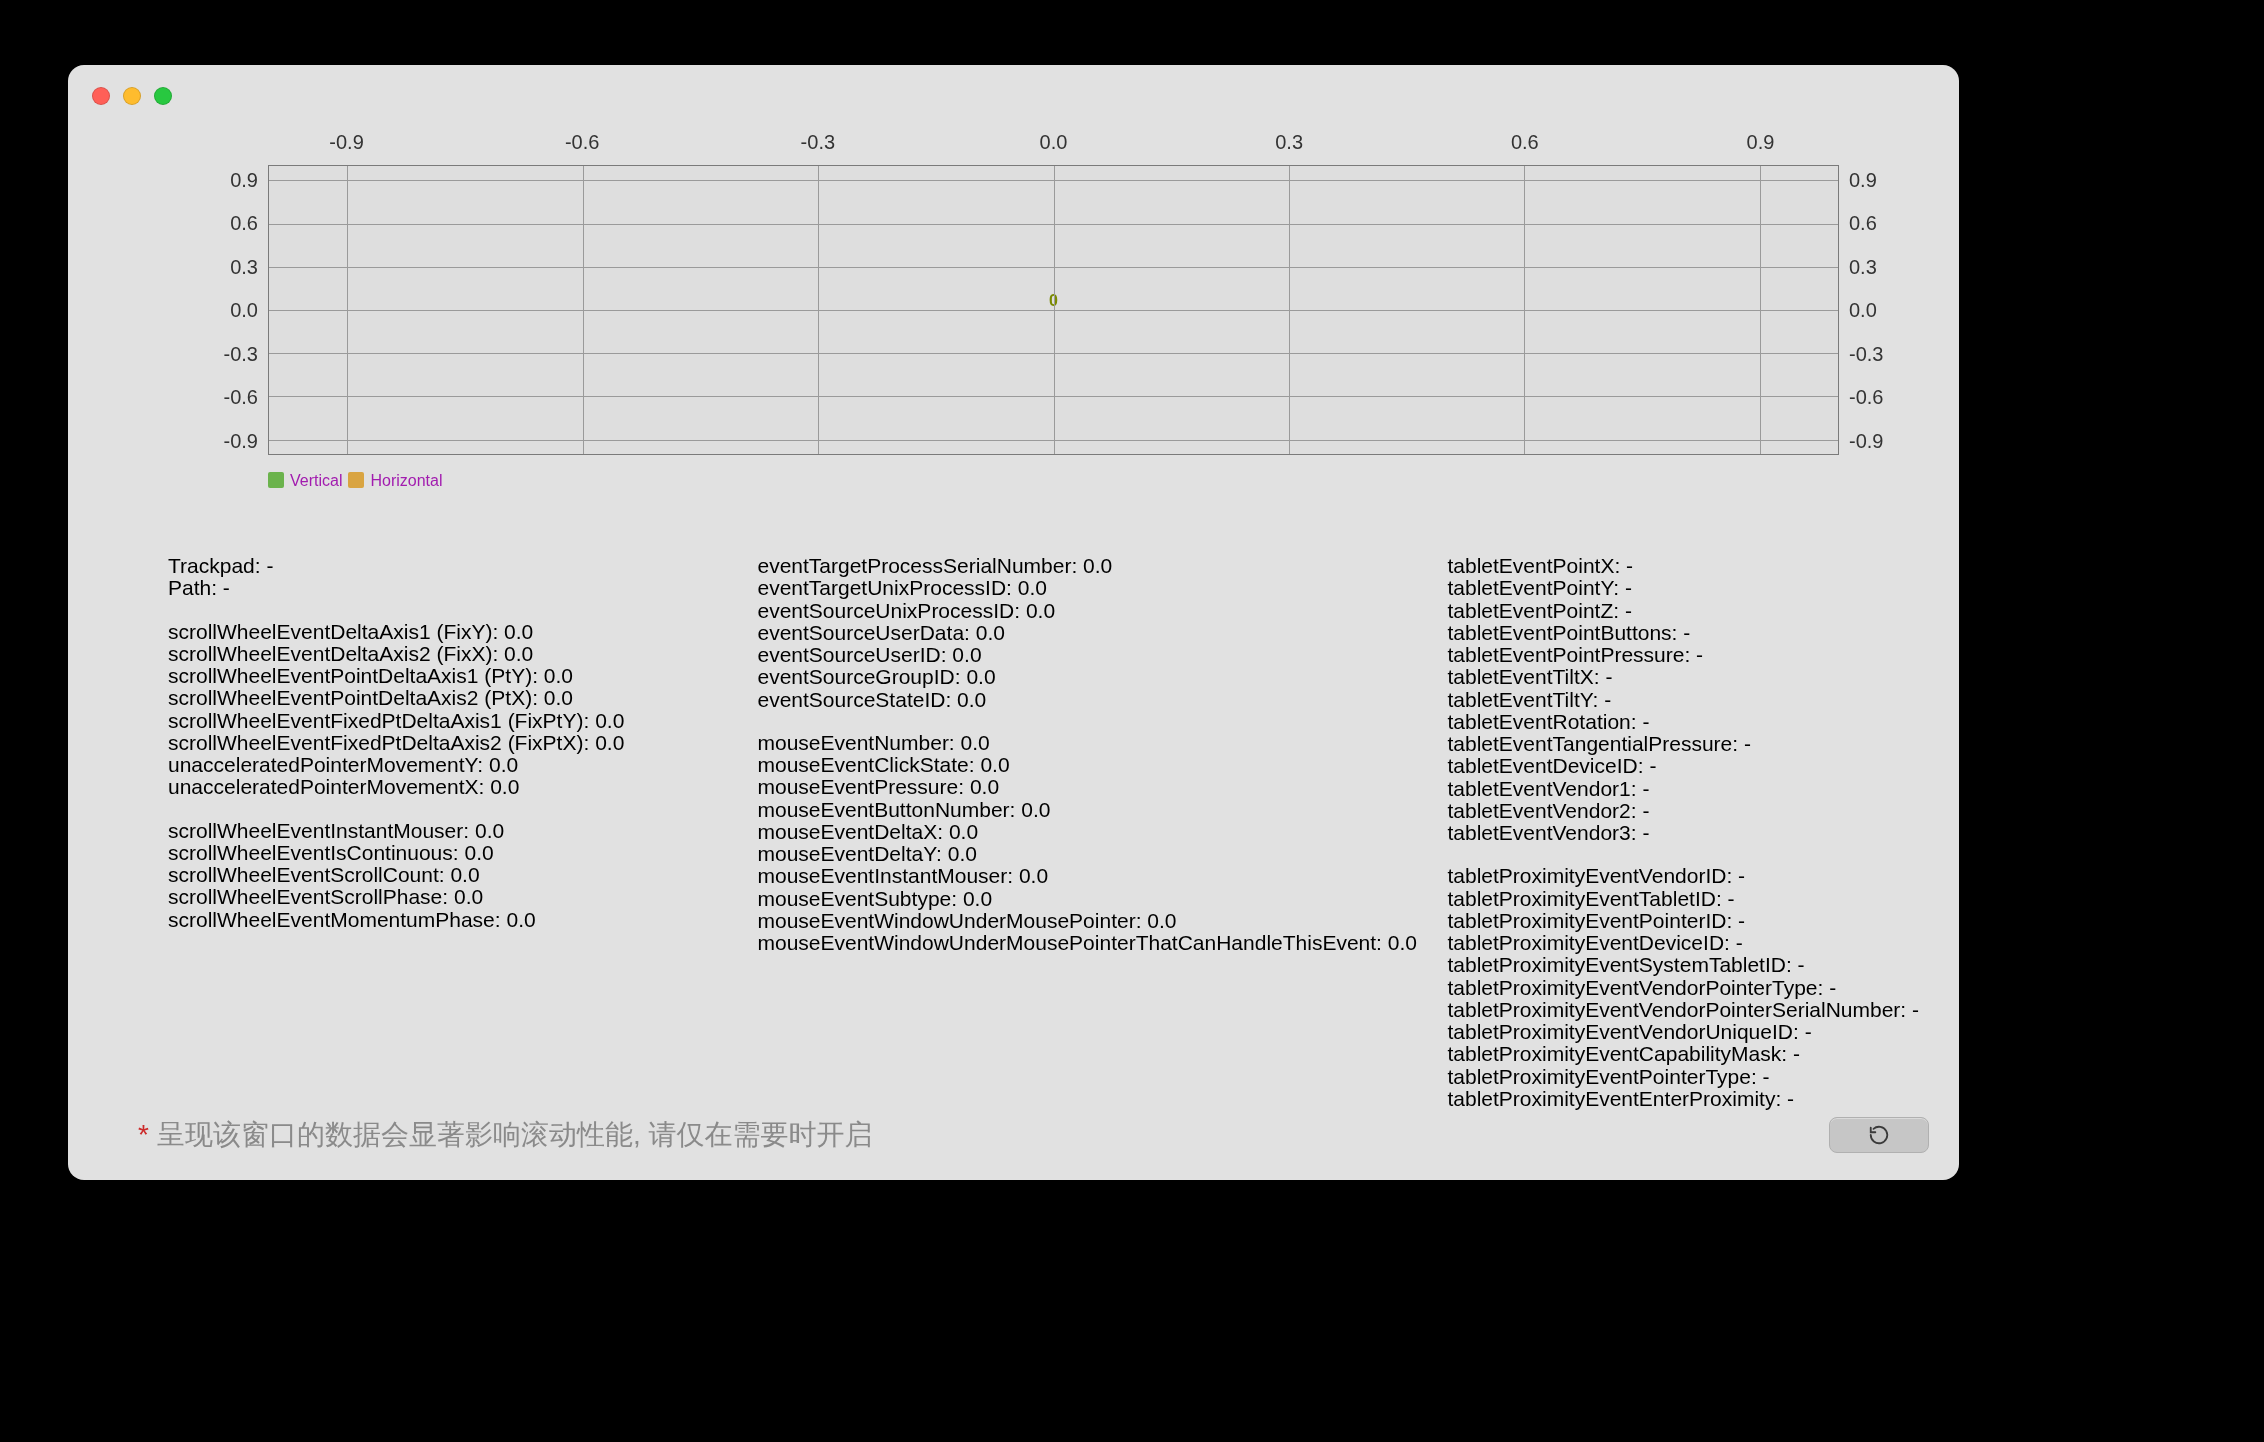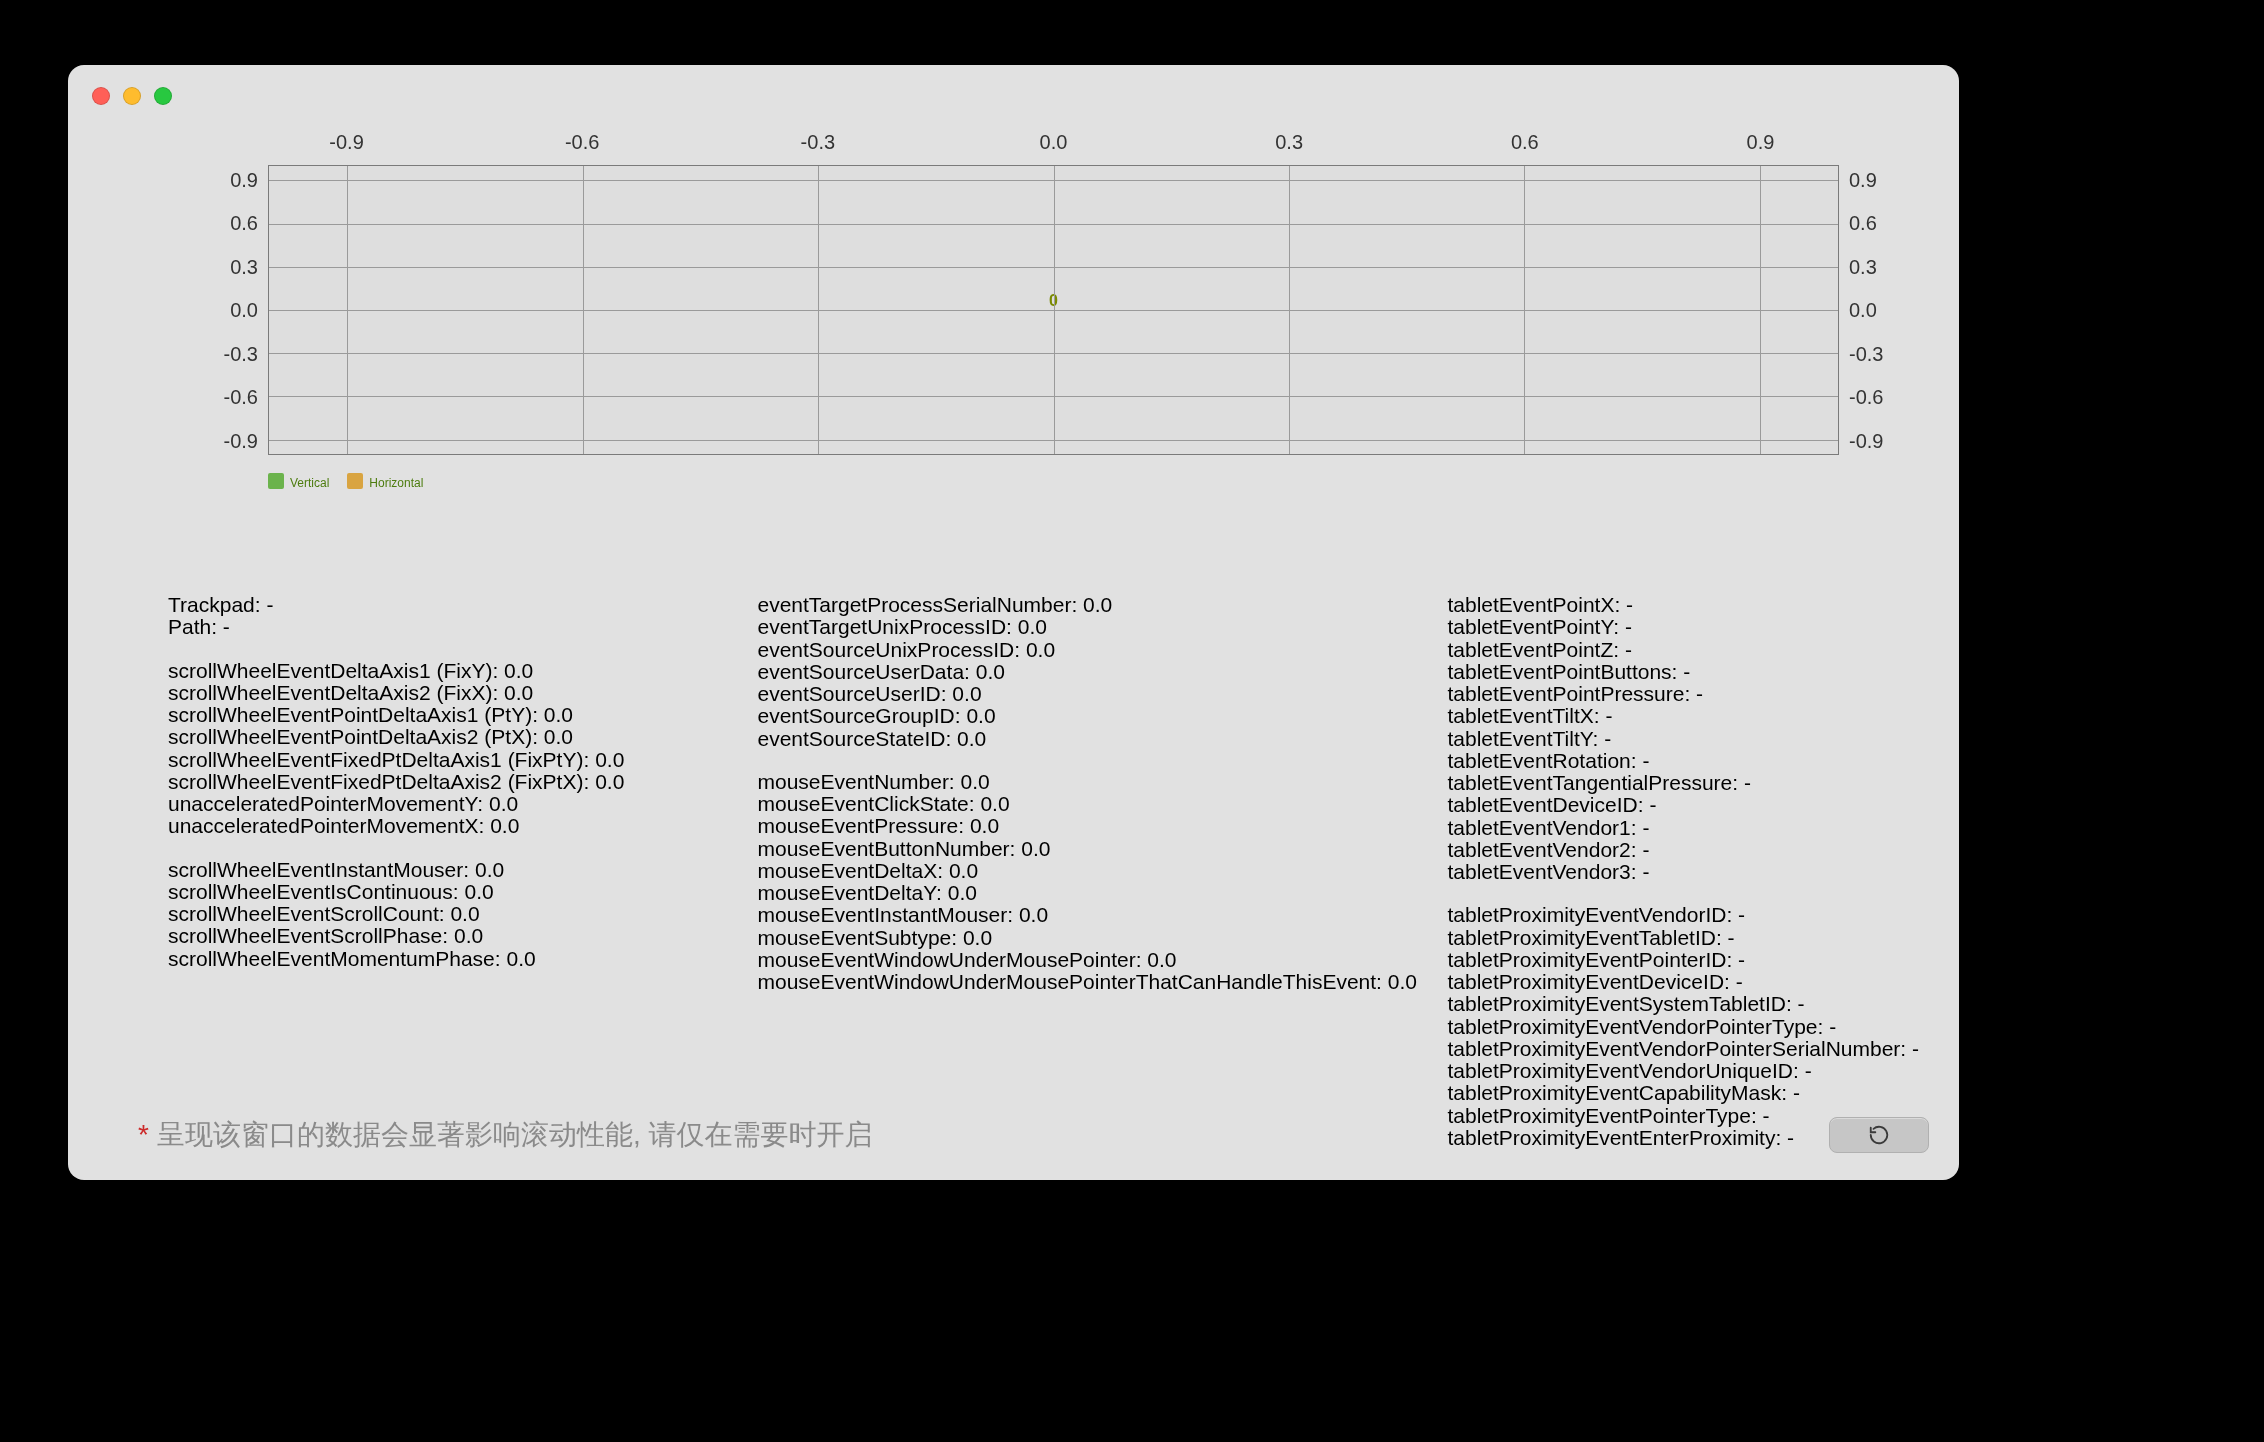--- a/index.html
+++ b/index.html
@@ -74,37 +74,37 @@
   .yticks-l .ytick { right: 0; }
   .yticks-r .ytick { left: 0; }
 
   .center-0 {
     position:absolute; font-size:16px; font-weight:600; color:#7a8a00;
     transform: translate(-50%, -100%);
   }
 
   .legend {
     position:absolute; left:140px; bottom:0; height:28px;
-    display:flex; align-items:center; gap:18px;
-    font-size:12px; color:#4d7c0f;
+    display:flex; align-items:center; gap:6px;
+    font-size:16px; color:#a21caf;
   }
   .swatch { display:inline-block; width:16px; height:16px; border-radius:2px; margin-right:6px; vertical-align:-2px; }
   .sw-v { background: var(--lgreen); }
   .sw-h { background: var(--orange); }
 
   
   .cols {
     position:absolute;
     left: 100px; right: 40px; top: 490px; bottom: 80px;
     display:flex; gap:60px;
     font-size: 21px;
     line-height: 1.06;
     color: var(--text);
   }
-  .col { white-space: pre; margin-top: 39px; }
+  .col { white-space: pre; }
   .col.c1 { width: 530px; }
   .col.c2 { width: 630px; }
   .col.c3 { flex:1; }
 
   .spacer { height: 21px; }
 
   
   .footer {
     position:absolute; left:70px; right:30px; bottom:24px; height:42px;
     display:flex; align-items:center; justify-content:space-between;

